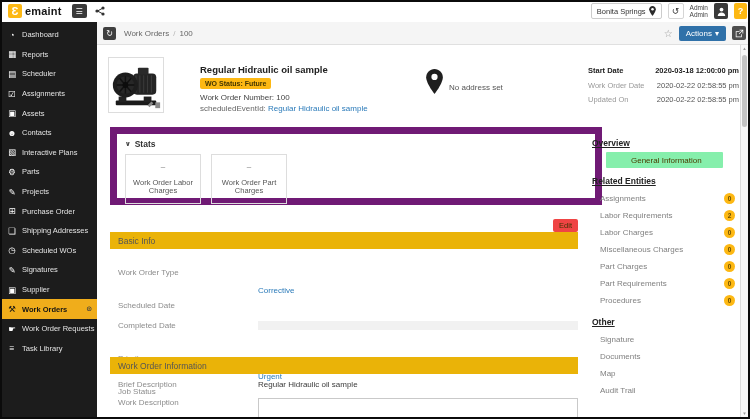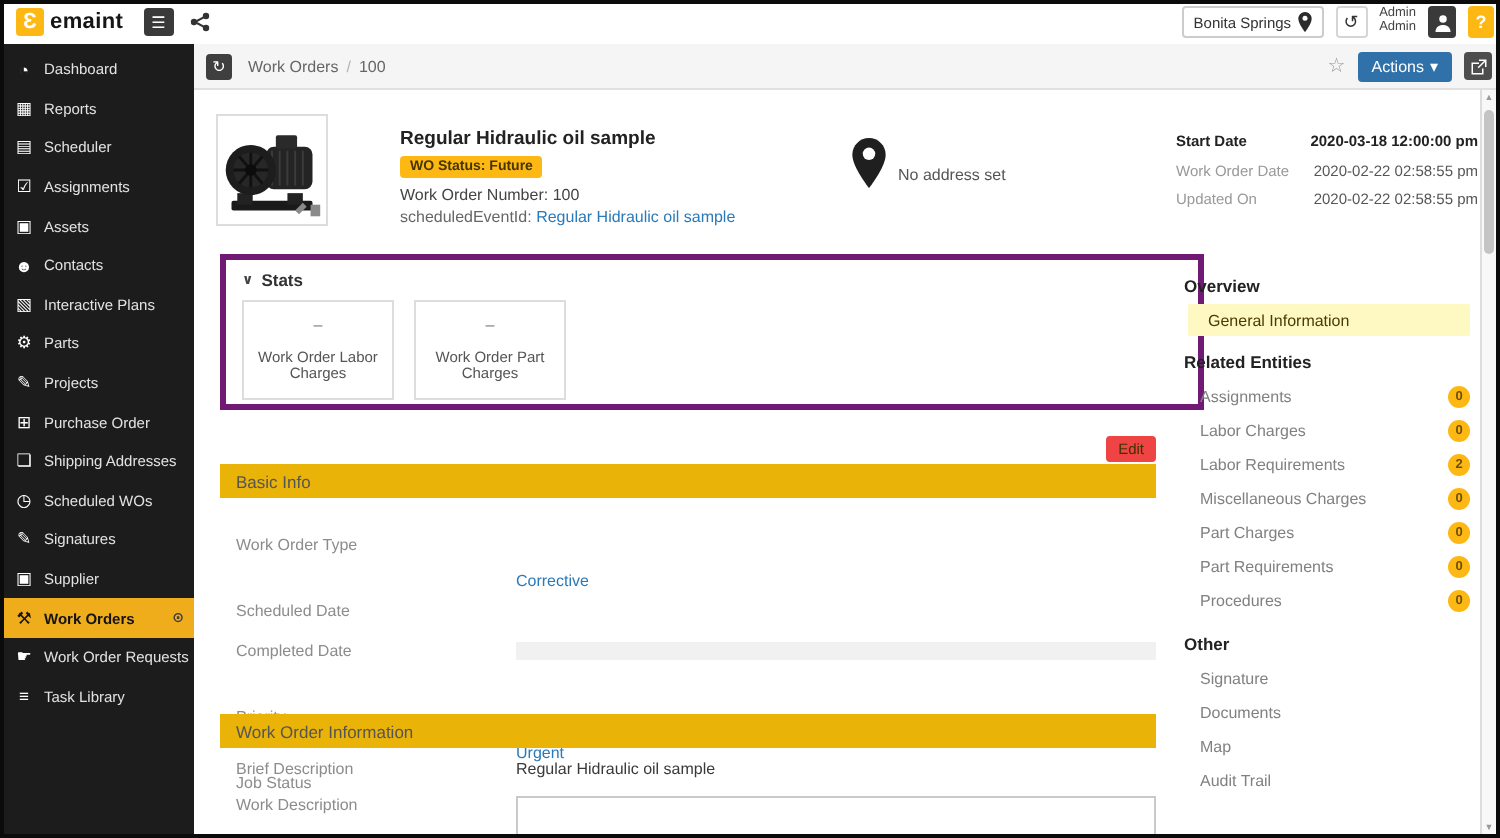--- a/index.html
+++ b/index.html
@@ -6,21 +6,21 @@
   html,body { width:750px; height:419px; }
   body { font-family:"Liberation Sans","DejaVu Sans",sans-serif; background:#fff; position:relative; overflow:hidden; }
   .frame { position:absolute; inset:0; border:2px solid #0b0b0b; pointer-events:none; z-index:99; }
 
   
   .topbar { position:absolute; left:0; top:0; width:750px; height:22px; background:#fff; display:flex; align-items:center; z-index:5; }
   .logo-box { width:14px; height:14px; margin-left:8px; background:#fdb813; border-radius:2px; color:#fff; font-weight:bold; font-size:11px; display:flex; align-items:center; justify-content:center; }
   .brand { font-weight:bold; font-size:11px; color:#161616; margin-left:3px; letter-spacing:.2px; }
   .burger-btn { width:15px; height:14px; margin-left:10px; background:#3a3a3a; border-radius:2px; color:#fff; font-size:8px; display:flex; align-items:center; justify-content:center; }
   .share-btn { margin-left:8px; display:flex; align-items:center; }
-  .tb-right { margin-left:auto; display:flex; gap:6px; margin-right:3px; }
+  .tb-right { margin-left:auto; display:flex; align-items:center; gap:6px; margin-right:3px; }
   .loc-box { display:flex; align-items:center; gap:3px; border:1px solid #ccc; border-radius:2px; height:16px; padding:0 5px; font-size:7.5px; color:#333; }
   .hist-btn { width:16px; height:16px; border:1px solid #d5d5d5; border-radius:2px; display:flex; align-items:center; justify-content:center; font-size:9px; color:#333; }
   .user-name { font-size:6.5px; color:#444; text-align:right; line-height:7px; }
   .user-btn { width:14px; height:16px; background:#3a3a3a; border-radius:2px; display:flex; align-items:center; justify-content:center; }
   .help-btn { width:13px; height:16px; background:#fdb813; border-radius:2px; color:#fff; font-weight:bold; font-size:9px; display:flex; align-items:center; justify-content:center; }
 
   
   .sidebar { position:absolute; left:0; top:22px; width:97px; bottom:0; background:#1c1c1c; z-index:4; padding-top:3px; }
   .side-item { height:19.6px; display:flex; align-items:center; padding-left:7px; gap:5px; color:#e2e2e2; font-size:7.5px; cursor:pointer; }
   .si-icon { width:10px; font-size:8.5px; color:#fff; text-align:center; flex:none; }
@@ -46,21 +46,21 @@
   .event-row { position:absolute; left:200px; top:104px; font-size:8px; color:#666; }
   .link { color:#2a7ab9; cursor:pointer; }
   .pin-wrap { position:absolute; left:426px; top:69px; }
   .no-address { position:absolute; left:449px; top:83px; font-size:8px; color:#555; }
   .dates-block { position:absolute; left:588px; top:64px; width:151px; }
   .date-row { display:flex; justify-content:space-between; font-size:7.5px; line-height:14.5px; color:#555; }
   .date-row .dr-label { color:#999; }
   .date-row.bold .dr-label, .date-row.bold .dr-value { color:#222; font-weight:bold; }
 
   
-  .stats-box { position:absolute; left:110px; top:127px; width:492px; height:78px; border:3px solid #701a75; background:#fff; }
+  .stats-box { position:absolute; left:110px; top:127px; width:492px; height:78px; border:7px solid #701a75; background:#fff; }
   .stats-head { display:flex; align-items:center; gap:4px; padding:5px 8px 3px; font-size:8.5px; font-weight:bold; color:#333; }
   .stats-chevron { font-size:7px; color:#444; }
   .stats-cards { display:flex; gap:10px; padding:2px 8px; }
   .stat-card { width:76px; height:50px; border:1px solid #ddd; display:flex; flex-direction:column; align-items:center; justify-content:space-evenly; }
   .stat-value { font-size:8px; color:#777; }
   .stat-label { font-size:7.5px; color:#555; text-align:center; line-height:8.5px; padding:0 4px; }
 
   
   .edit-row { position:absolute; left:110px; top:214px; width:468px; text-align:right; }
   .edit-btn { display:inline-block; background:#ef4444; color:#3e3200; font-size:7.5px; font-weight:normal; border-radius:2px; padding:2px 6px; }
@@ -70,23 +70,23 @@
   .field-row { display:grid; grid-template-columns:140px 1fr; align-items:center; min-height:20px; padding-left:8px; }
   .field-row.top { align-items:start; padding-top:4px; }
   .f-label { font-size:8px; color:#8c8c8c; }
   .f-value { font-size:8px; color:#3a3a3a; }
   .f-value.link { color:#2a7ab9;margin-top:37px; }
   .f-empty { height:9px; background:#f1f1f1; width:100%; }
   .f-textarea { height:28px; border:1px solid #c9c9c9; background:#fff; width:100%; }
 
   
   .right-nav { position:absolute; left:590px; top:130px; width:149px; }
-  .rn-header { font-size:8.5px; font-weight:bold; color:#222; margin:8px 13px 4px 2px; }
+  .rn-header { font-size:8.5px; font-weight:bold; color:#222; margin:8px 13px 4px 2px;text-decoration:underline; }
   .rn-item { display:flex; align-items:center; height:17px; padding-left:10px; padding-right:4px; font-size:8px; color:#818181; cursor:pointer; }
-  .rn-item.active { background:#fef9c3; color:#4a3b00; height:16px; margin:1px 4px; padding-left:10px; border-radius:1px; }
+  .rn-item.active { background:#86efac; color:#4a3b00; height:16px; margin:1px 16px; padding-left:25px; border-radius:1px; }
   .rn-badge { margin-left:auto; width:11px; height:11px; border-radius:50%; background:#fdb813; color:#6b4f00; font-size:6.5px; font-weight:bold; display:flex; align-items:center; justify-content:center; }
 
   
   .vscroll { position:absolute; right:2px; top:45px; bottom:2px; width:8px; background:#f8f8f8; border-left:1px solid #ddd; z-index:6; }
   .vs-arrow { position:absolute; left:0; width:7px; text-align:center; font-size:4.5px; color:#9a9a9a; }
   .vs-up { top:1px; } .vs-down { bottom:1px; }
   .vs-thumb { position:absolute; left:1px; top:10px; width:5px; height:72px; background:#c4c4c4; border-radius:3px; }
 </style>
 </head>
 <body>
@@ -338,26 +338,26 @@
     <div class="rn-header">Overview</div>
     <div class="rn-item active">
       <span class="rn-label">General Information</span>
     </div>
     <div class="rn-header">Related Entities</div>
     <div class="rn-item">
       <span class="rn-label">Assignments</span>
       <span class="rn-badge">0</span>
     </div>
     <div class="rn-item">
-      <span class="rn-label">Labor Charges</span>
-      <span class="rn-badge">0</span>
-    </div>
-    <div class="rn-item">
       <span class="rn-label">Labor Requirements</span>
       <span class="rn-badge">2</span>
+    </div>
+    <div class="rn-item">
+      <span class="rn-label">Labor Charges</span>
+      <span class="rn-badge">0</span>
     </div>
     <div class="rn-item">
       <span class="rn-label">Miscellaneous Charges</span>
       <span class="rn-badge">0</span>
     </div>
     <div class="rn-item">
       <span class="rn-label">Part Charges</span>
       <span class="rn-badge">0</span>
     </div>
     <div class="rn-item">

